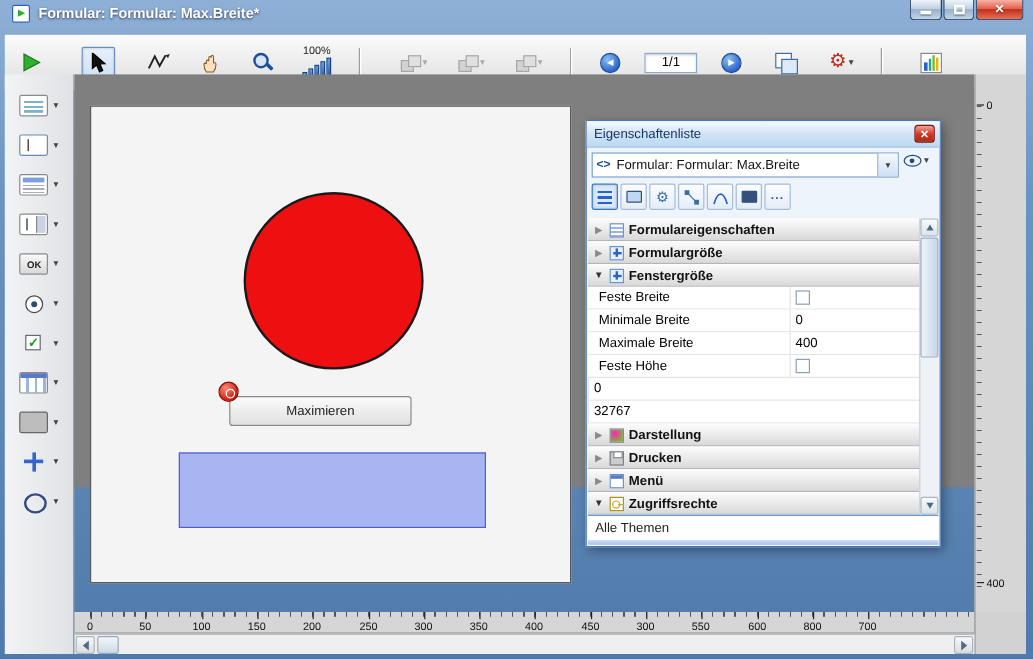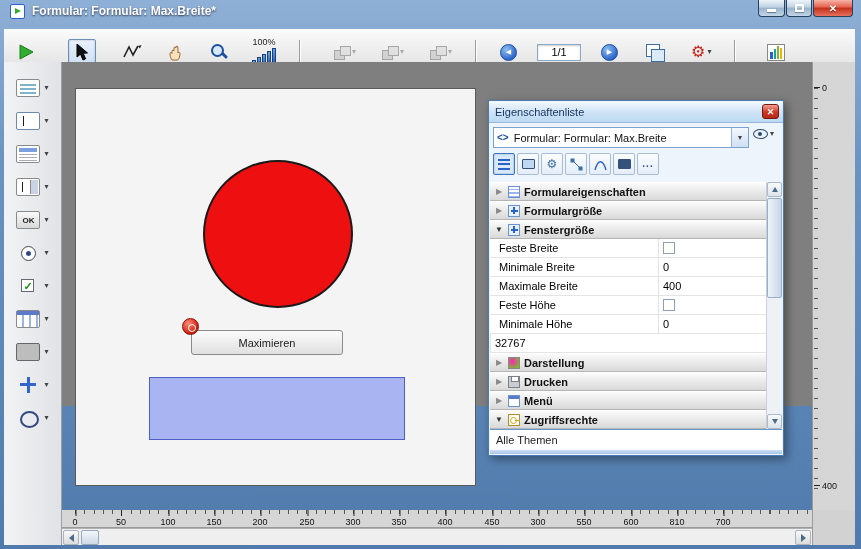--- a/index.html
+++ b/index.html
@@ -368,21 +368,21 @@
     <span class="hrl" style="left:152px">150</span>
     <span class="hrl" style="left:198px">200</span>
     <span class="hrl" style="left:245px">250</span>
     <span class="hrl" style="left:291px">300</span>
     <span class="hrl" style="left:337px">350</span>
     <span class="hrl" style="left:383px">400</span>
     <span class="hrl" style="left:430px">450</span>
     <span class="hrl" style="left:476px">300</span>
     <span class="hrl" style="left:522px">550</span>
     <span class="hrl" style="left:569px">600</span>
-    <span class="hrl" style="left:615px">810</span>
+    <span class="hrl" style="left:615px">800</span>
     <span class="hrl" style="left:661px">700</span>
   </div>
   <div class="ruler-corner"></div>
 
   <div class="h-scroll">
     <div class="hs-btn left">
         <span class="tri-l"></span>
       </div>
     <div class="hs-thumb"></div>
     <div class="hs-btn right">
@@ -471,21 +471,20 @@
         <span class="pg-label">Maximale Breite</span>
         <span class="pg-value">400</span>
       </div>
       <div class="pg-row">
         <span class="pg-label">Feste Höhe</span>
         <span class="pg-value">
             <span class="cb"></span>
           </span>
       </div>
       <div class="pg-row">
-        <span class="pg-label">Minimale Höhe</span>
         <span class="pg-value">0</span>
       </div>
       <div class="pg-row">
         <span class="pg-value">32767</span>
       </div>
 
       <div class="pg-header">
         <span class="tri c">▶</span>
         <span class="gi gi-eye"></span>
         <span class="pg-htext">Darstellung</span>

